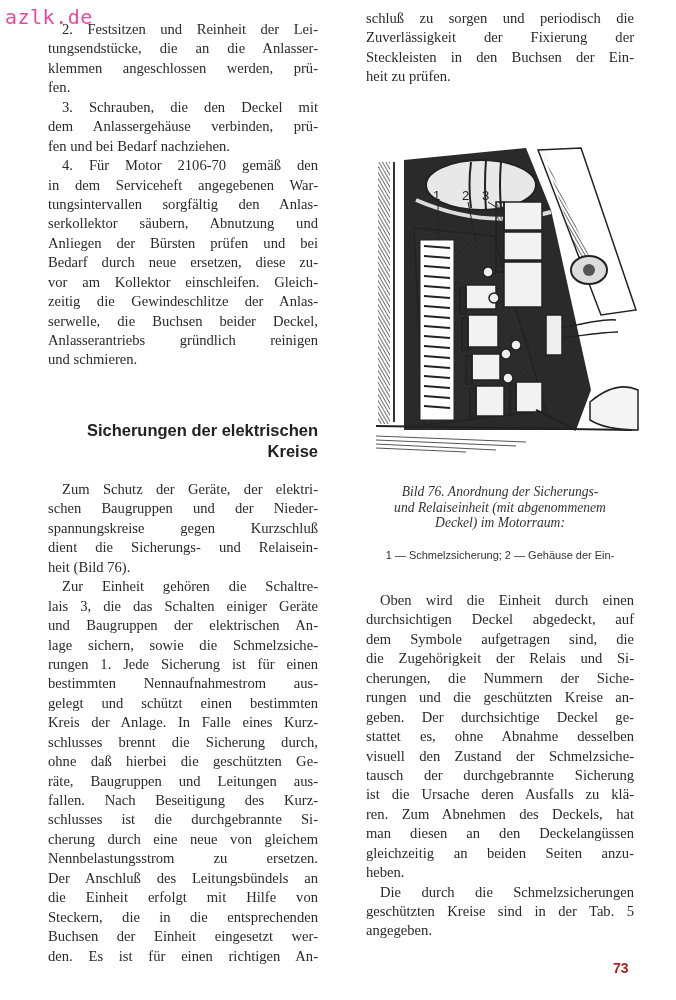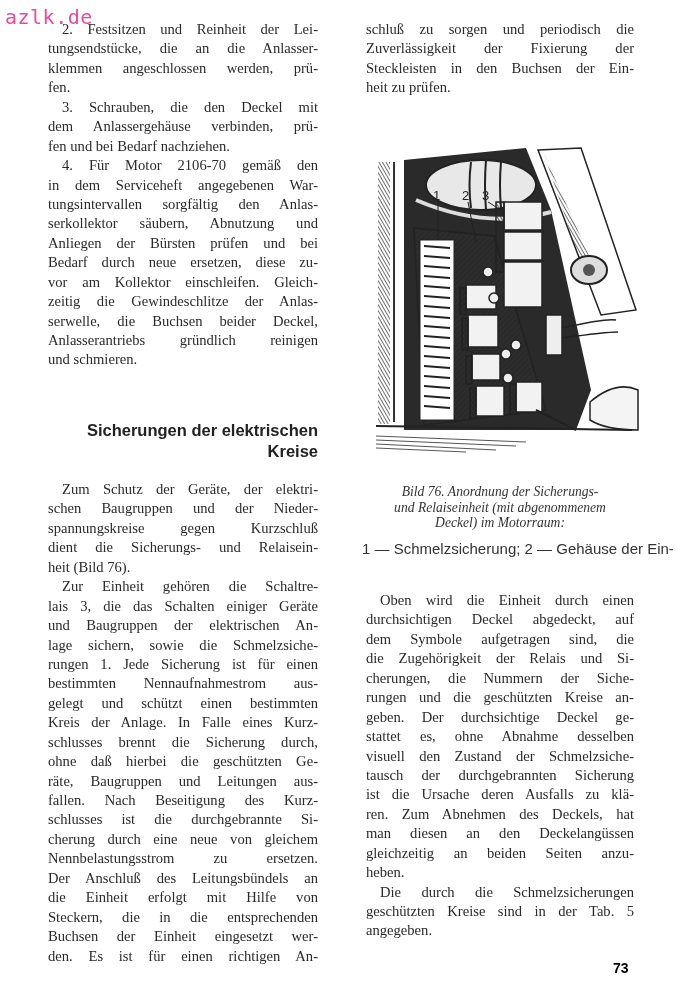--- a/index.html
+++ b/index.html
@@ -2,38 +2,38 @@
 <html><head>
 <meta charset="utf-8">
 <style>
   html, body { margin: 0; padding: 0; background: #ffffff; }
   body { width: 676px; height: 1000px; position: relative; overflow: hidden;
          font-family: "Liberation Serif", "DejaVu Serif", serif; color: #2a2a2a; }
   .watermark { position: absolute; left: 5px; top: 5px; font-family: "DejaVu Sans Mono", "Liberation Mono", monospace;
                font-size: 20px; color: #ec4899; letter-spacing: 0.5px; }
   .col { position: absolute; }
   .col-left { left: 48px; top: 20px; width: 270px; }
-  .col-right { left: 366px; top: 20px; width: 268px; }
+  .col-right { left: 366px; top: 9px; width: 268px; }
   .line { display: block; height: 19.45px; line-height: 19.45px; font-size: 14.6px; white-space: nowrap;
           text-align: justify; text-align-last: justify; }
   .line.last { text-align-last: left; }
   .line.indent { padding-left: 14px; }
   .heading { position: absolute; left: 48px; top: 420px; width: 270px; text-align: right;
              font-family: "Liberation Sans", "DejaVu Sans", sans-serif; font-weight: bold; font-size: 16.5px;
              line-height: 21px; color: #222; }
   .heading span { display: block; }
   .p2-left { position: absolute; left: 48px; top: 480px; width: 270px; }
   .figure { position: absolute; left: 376px; top: 140px; width: 290px; height: 330px; }
   .caption { position: absolute; left: 362px; top: 484px; width: 276px; text-align: center; color: #333; }
   .caption .cap-line { display: block; font-size: 13.6px; line-height: 15.5px; white-space: nowrap; font-style: italic; }
-  .caption .legend { display: block; font-family: "Liberation Sans", "DejaVu Sans", sans-serif; font-size: 15px;
-                     line-height: 11.5px; margin-top: 12px; white-space: nowrap; }
+  .caption .legend { display: block; font-family: "Liberation Sans", "DejaVu Sans", sans-serif; font-size: 11px;
+                     line-height: 11.5px; margin-top: 19px; white-space: nowrap; }
   .p-right2 { position: absolute; left: 366px; top: 591px; width: 268px; }
   .page-number { position: absolute; left: 613px; top: 960px; font-family: "Liberation Sans", "DejaVu Sans", sans-serif;
-                 font-weight: bold; font-size: 14px; color: #000000; }
+                 font-weight: bold; font-size: 14px; color: #b91c1c; }
 </style>
 </head>
 <body>
 
 <div class="watermark">azlk.de</div>
 
 <div class="col col-left">
     <span class="line indent">2. Festsitzen und Reinheit der Lei-</span>
     <span class="line">tungsendstücke, die an die Anlasser-</span>
     <span class="line">klemmen angeschlossen werden, prü-</span>
@@ -197,21 +197,21 @@
 <div class="p-right2">
     <span class="line indent">Oben wird die Einheit durch einen</span>
     <span class="line">durchsichtigen Deckel abgedeckt, auf</span>
     <span class="line">dem Symbole aufgetragen sind, die</span>
     <span class="line">die Zugehörigkeit der Relais und Si-</span>
     <span class="line">cherungen, die Nummern der Siche-</span>
     <span class="line">rungen und die geschützten Kreise an-</span>
     <span class="line">geben. Der durchsichtige Deckel ge-</span>
     <span class="line">stattet es, ohne Abnahme desselben</span>
     <span class="line">visuell den Zustand der Schmelzsiche-</span>
-    <span class="line">tausch der durchgebrannten Sicherung</span>
+    <span class="line">tausch der durchgebrannte Sicherung</span>
     <span class="line">ist die Ursache deren Ausfalls zu klä-</span>
     <span class="line">ren. Zum Abnehmen des Deckels, hat</span>
     <span class="line">man diesen an den Deckelangüssen</span>
     <span class="line">gleichzeitig an beiden Seiten anzu-</span>
     <span class="line last">heben.</span>
     <span class="line indent">Die durch die Schmelzsicherungen</span>
     <span class="line">geschützten Kreise sind in der Tab. 5</span>
     <span class="line last">angegeben.</span>
   </div>
 

